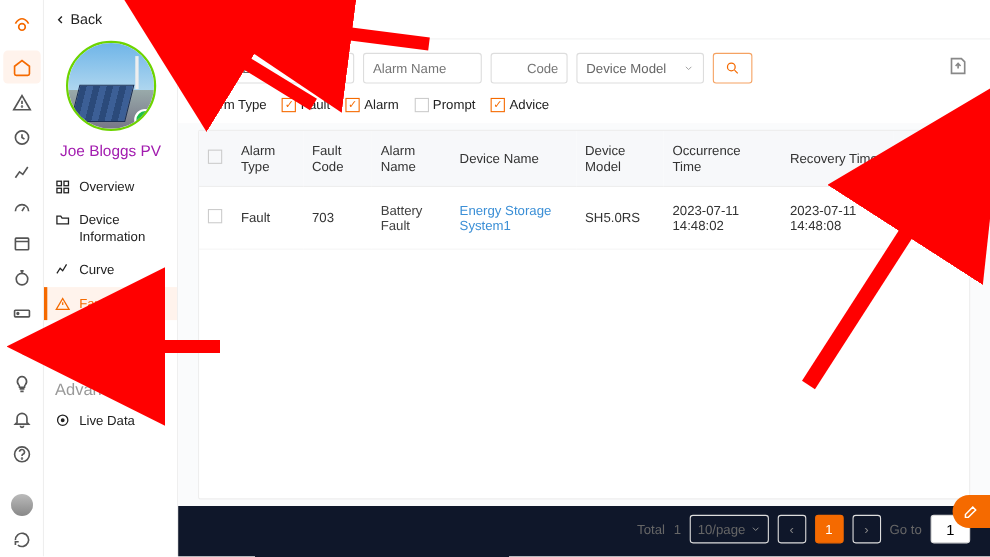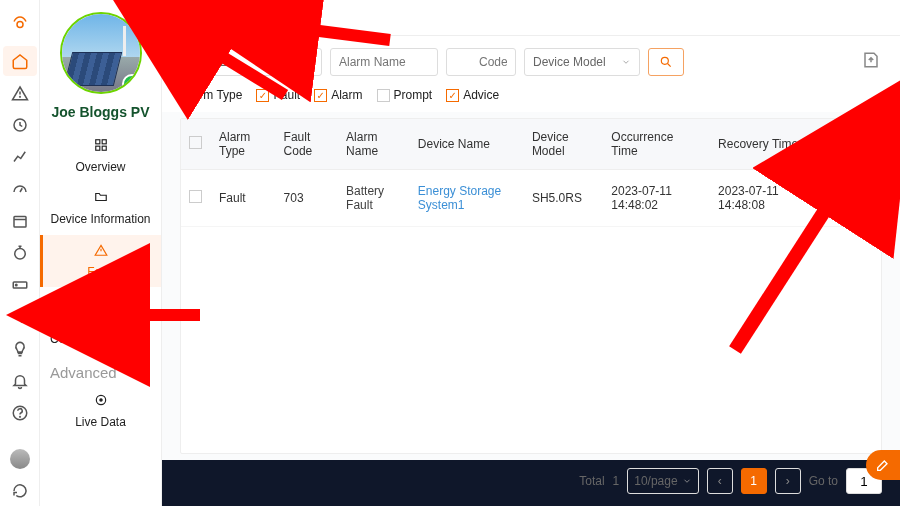--- a/index.html
+++ b/index.html
@@ -15,24 +15,24 @@
   .avatar-sm { width: 20px; height: 20px; border-radius: 50%; background: linear-gradient(#bbb,#888); }
 
   .sidebar { width: 122px; background: #fff; border-right: 1px solid #eee; display: flex; flex-direction: column; padding-top: 8px; }
   .back { display: flex; align-items: center; gap: 4px; font-size: 13px; color: #222; padding: 2px 10px 8px; cursor: pointer; }
   .plant-pic-wrap { display: flex; justify-content: center; padding: 4px 0 6px; }
   .plant-pic { width: 82px; height: 82px; border-radius: 50%; border: 2px solid #6dd400; position: relative; overflow: hidden; }
   .plant-pic .sky { position: absolute; inset: 0; background: linear-gradient(#6fb5e8 0%, #aed6ef 55%, #9aa 55%, #778 100%); }
   .plant-pic .panel { position: absolute; bottom: 6px; left: 6px; width: 50px; height: 34px; background: repeating-linear-gradient(90deg,#2b4a7a 0 6px,#3c5f96 6px 12px); transform: skewX(-14deg); border: 1px solid #1d3055; }
   .plant-pic .wind { position: absolute; top: 12px; right: 14px; width: 3px; height: 30px; background: #eee; }
   .plant-pic .badge { position: absolute; right: -2px; bottom: -2px; width: 20px; height: 20px; border-radius: 50%; background: #1fc04b; border: 2px solid #fff; color: #fff; font-size: 12px; display: flex; align-items: center; justify-content: center; }
-  .plant-name { text-align: center; font-size: 14px; font-weight: bold; color: #14532d; padding: 4px 4px 10px; }
+  .plant-name { text-align: center; font-size: 14px; font-weight: normal; color: #a21caf; padding: 4px 4px 10px; }
 
   .nav { list-style: none; }
-  .nav li { display: flex; align-items: center; gap: 8px; font-size: 12px; color: #222; padding: 8px 10px; cursor: pointer; line-height: 1.2; flex-direction: column; }
+  .nav li { display: flex; align-items: flex-start; gap: 8px; font-size: 12px; color: #222; padding: 8px 10px; cursor: pointer; line-height: 1.2; }
   .nav li.active { background: #fff3ec; color: #f56a00; border-left: 3px solid #f56a00; padding-left: 7px; }
   .nav li .nic { width: 14px; height: 14px; flex-shrink: 0; }
   .section-label { font-size: 15px; color: #999; padding: 10px 10px 4px; }
 
   .main { flex: 1; display: flex; flex-direction: column; background: #fafbfc; }
   .tabs { display: flex; gap: 26px; padding: 10px 20px 0; background: #fff; border-bottom: 1px solid #eee; font-size: 13px; }
   .tab { padding-bottom: 10px; cursor: pointer; color: #222; position: relative; }
   .tab.active { color: #f56a00; }
   .tab.active::after { content:""; position:absolute; left:0; right:0; bottom:-1px; height:2px; background:#f56a00; }
 
@@ -162,20 +162,26 @@
       </div>
     <div class="rail-ic">
         <svg viewBox="0 0 24 24" fill="none" stroke="currentColor" stroke-width="2">
           <path d="M4 12a8 8 0 1 1 3 6"></path>
           <path d="M4 18v-4h4"></path>
         </svg>
       </div>
   </div>
 
   <div class="sidebar">
+    <div class="back">
+      <svg width="10" height="10" viewBox="0 0 24 24" fill="none" stroke="currentColor" stroke-width="3">
+          <path d="M15 5l-7 7 7 7"></path>
+        </svg>
+      <span>Back</span>
+    </div>
     <div class="plant-pic-wrap">
       <div class="plant-pic">
         <div class="sky"></div>
           <div class="panel"></div>
           <div class="wind"></div>
         <div class="badge">✓</div>
       </div>
     </div>
     <div class="plant-name">Joe Bloggs PV</div>
     <ul class="nav">
@@ -186,20 +192,26 @@
             <rect x="3" y="14" width="7" height="7"></rect>
             <rect x="14" y="14" width="7" height="7"></rect>
           </svg>
           <span>Overview</span>
         </li>
       <li>
           <svg class="nic" viewBox="0 0 24 24" fill="none" stroke="currentColor" stroke-width="2">
             <path d="M3 6h6l2 3h10v9H3z"></path>
           </svg>
           <span>Device Information</span>
+        </li>
+      <li>
+          <svg class="nic" viewBox="0 0 24 24" fill="none" stroke="currentColor" stroke-width="2">
+            <path d="M3 18l5-8 4 4 6-10"></path>
+          </svg>
+          <span>Curve</span>
         </li>
       <li class="active">
           <svg class="nic" viewBox="0 0 24 24" fill="none" stroke="currentColor" stroke-width="2">
             <path d="M12 4l10 17H2z"></path>
             <line x1="12" y1="10" x2="12" y2="14"></line>
           </svg>
           <span>Fault</span>
         </li>
       <li>
           <svg class="nic" viewBox="0 0 24 24" fill="none" stroke="currentColor" stroke-width="2">

